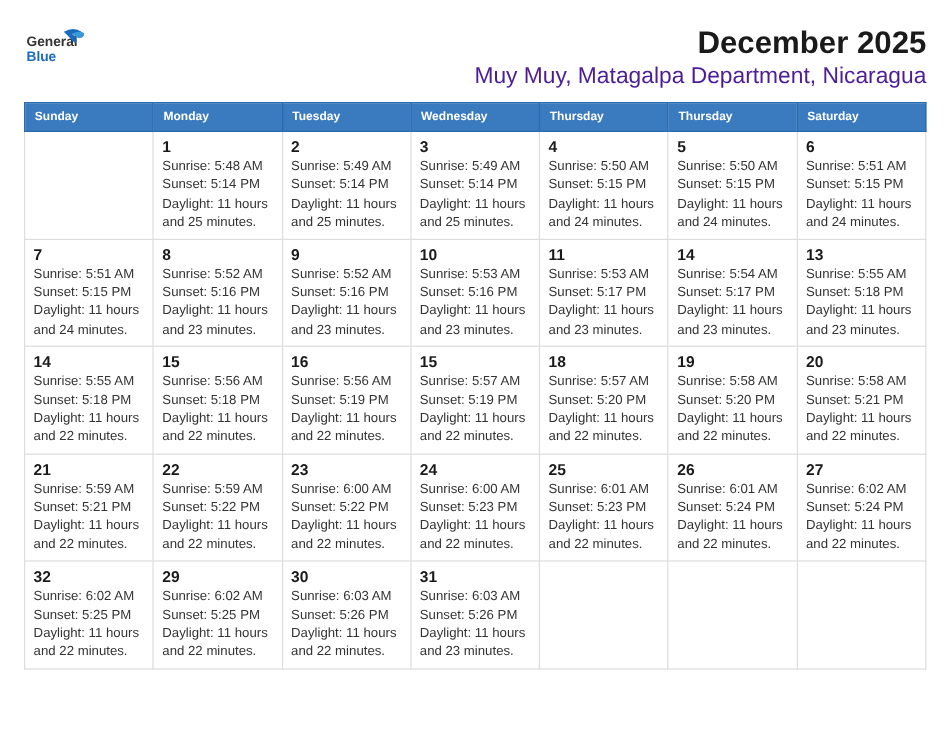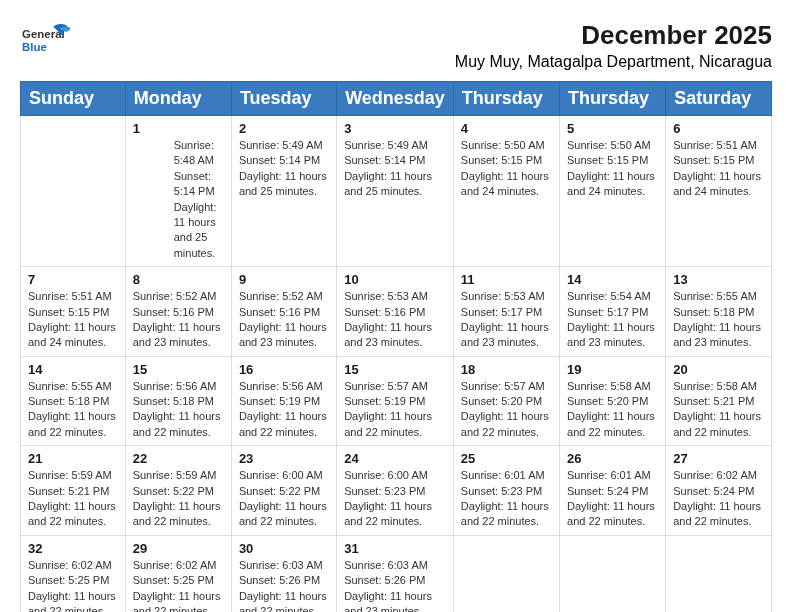--- a/index.html
+++ b/index.html
@@ -18,35 +18,35 @@
     }
     .title-section {
       text-align: right;
     }
     .calendar-title {
       font-size: 26px;
       font-weight: bold;
       color: #1a1a1a;
     }
     .calendar-subtitle {
-      font-size: 16px;
-      color: #000000;
+      font-size: 19px;
+      color: #4c1d95;
       margin-top: 2px;
     }
     .calendar-table {
       width: 100%;
       border-collapse: collapse;
       border: 1px solid #ccc;
     }
     .calendar-table th {
       background-color: #3a7abf;
       color: white;
       text-align: left;
       padding: 6px 8px;
-      font-size: 18px;
+      font-size: 10px;
       border: 1px solid #2a6aaf;
     }
     .calendar-table td {
       vertical-align: top;
       border: 1px solid #ddd;
       padding: 5px 7px;
       font-size: 11px;
       color: #333;
       width: 107px;
       min-height: 80px;
@@ -101,21 +101,21 @@
         <th>Thursday</th>
         <th>Thursday</th>
         <th>Saturday</th>
       </tr>
     </thead>
     <tbody id="calendar-body">
     <tr>
           <td></td>
           <td>
             <span class="day-number">1</span>
-            <div class="day-info" style="white-space: pre-line; margin-left: 41px;">Sunrise: 5:48 AM
+            <div class="day-info" style="white-space: pre-line;">Sunrise: 5:48 AM
 Sunset: 5:14 PM
 Daylight: 11 hours
 and 25 minutes.</div>
           </td>
           <td>
             <span class="day-number">2</span>
             <div class="day-info" style="white-space: pre-line;">Sunrise: 5:49 AM
 Sunset: 5:14 PM
 Daylight: 11 hours
 and 25 minutes.</div>

